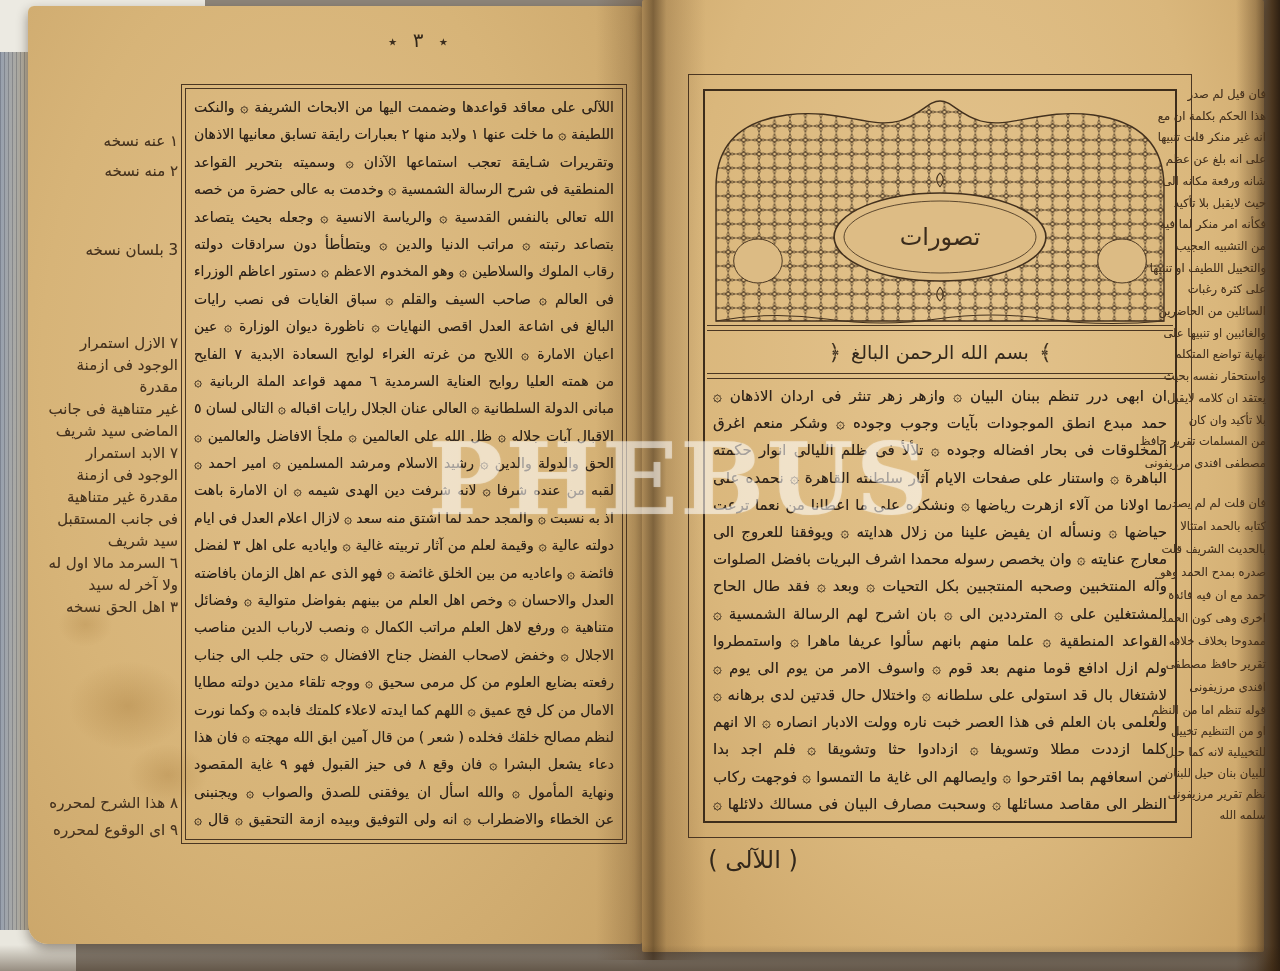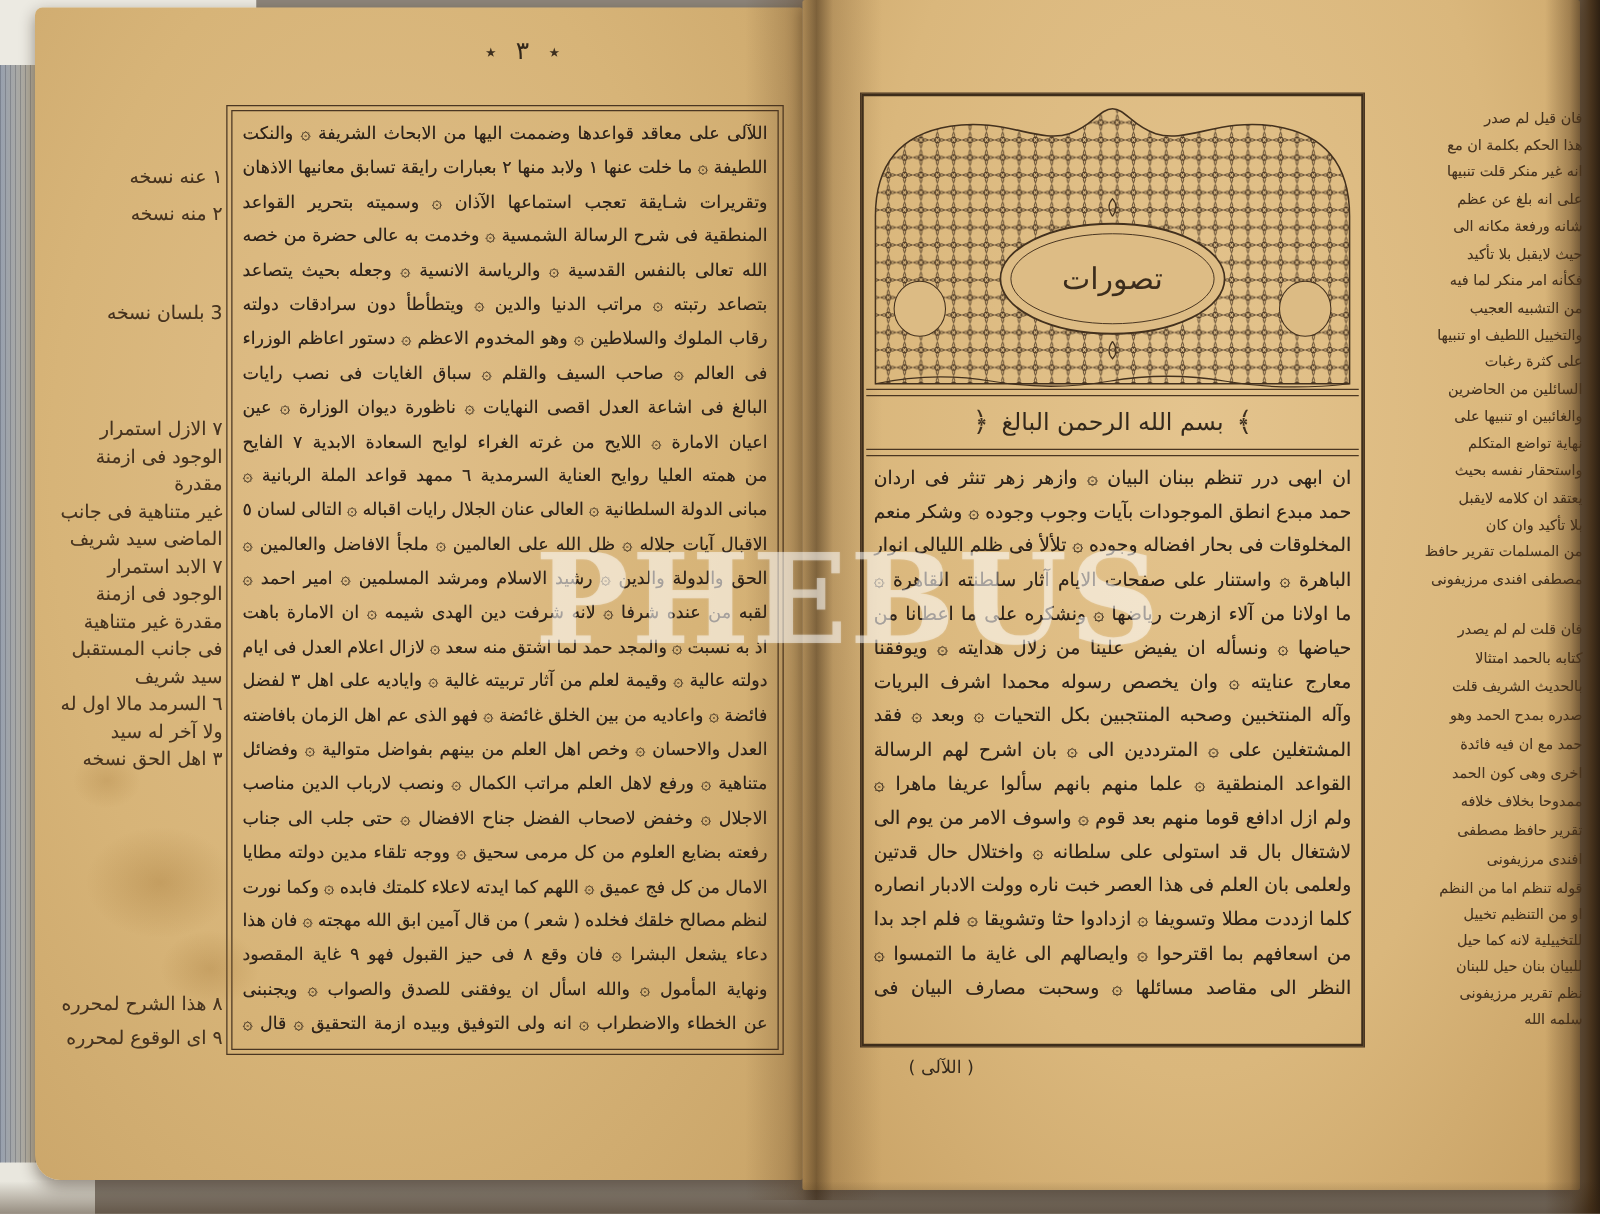--- a/index.html
+++ b/index.html
@@ -46,22 +46,22 @@
 
   
   .folio{position:absolute;left:300px;top:22px;width:180px;text-align:center;
          color:#33281b;font-size:20px;}
   .folio .orn{font-size:17px;margin:0 9px;color:#3d2f1f;}
 
   
   .frame-l{position:absolute;left:153px;top:78px;width:446px;height:760px;
            border:1.5px solid #4a3622;padding:3px;box-sizing:border-box;}
   .frame-l-in{width:100%;height:100%;border:1px solid #4a3622;box-sizing:border-box;padding:5px 8px;}
-  .frame-r{position:absolute;left:46px;top:74px;width:404px;height:764px;
-           border:1px solid #4a3622;padding:0;box-sizing:border-box;}
+  .frame-r{position:absolute;left:46px;top:74px;width:504px;height:764px;
+           border:1px solid #4a3622;padding:14px;box-sizing:border-box;}
   .frame-r-in{width:100%;height:100%;border:2.5px solid #3d2d1b;box-sizing:border-box;
               display:flex;flex-direction:column;}
 
   
   .textblock{direction:rtl;color:#2e231a;}
   .tb-left .line{font-size:14px;line-height:27.4px;height:27.4px;overflow:hidden;}
   .tb-right{padding:4px 8px 0 8px;}
   .tb-right .line{font-size:15px;line-height:27.2px;height:27.2px;overflow:hidden;}
   .line{text-align:justify;text-align-last:justify;white-space:normal;word-spacing:-.5px;
         text-shadow:0 0 .4px rgba(40,25,10,.55);}
@@ -84,21 +84,21 @@
   .ml-0{top:120px;line-height:30px;}
   .ml-1{top:234px;}
   .ml-2{top:326px;line-height:22px;}
   .ml-3{top:784px;line-height:27px;}
   .rm-note{left:484px;width:140px;font-size:11.5px;}
   .rm-0{top:84px;line-height:21.7px;}
   .rm-1{top:492px;line-height:23px;}
   .rm-2{top:700px;line-height:21px;}
 
   .catchword{position:absolute;left:56px;top:846px;width:110px;direction:rtl;text-align:center;
-        font-size:14px;color:#33281b;}
+        font-size:24px;color:#33281b;}
 </style>
 </head>
 <body>
 
 <div class="scan">
 
   <div class="corner-tl"></div>
   <div class="corner-bl"></div>
   <div class="edge-left"></div>
 

